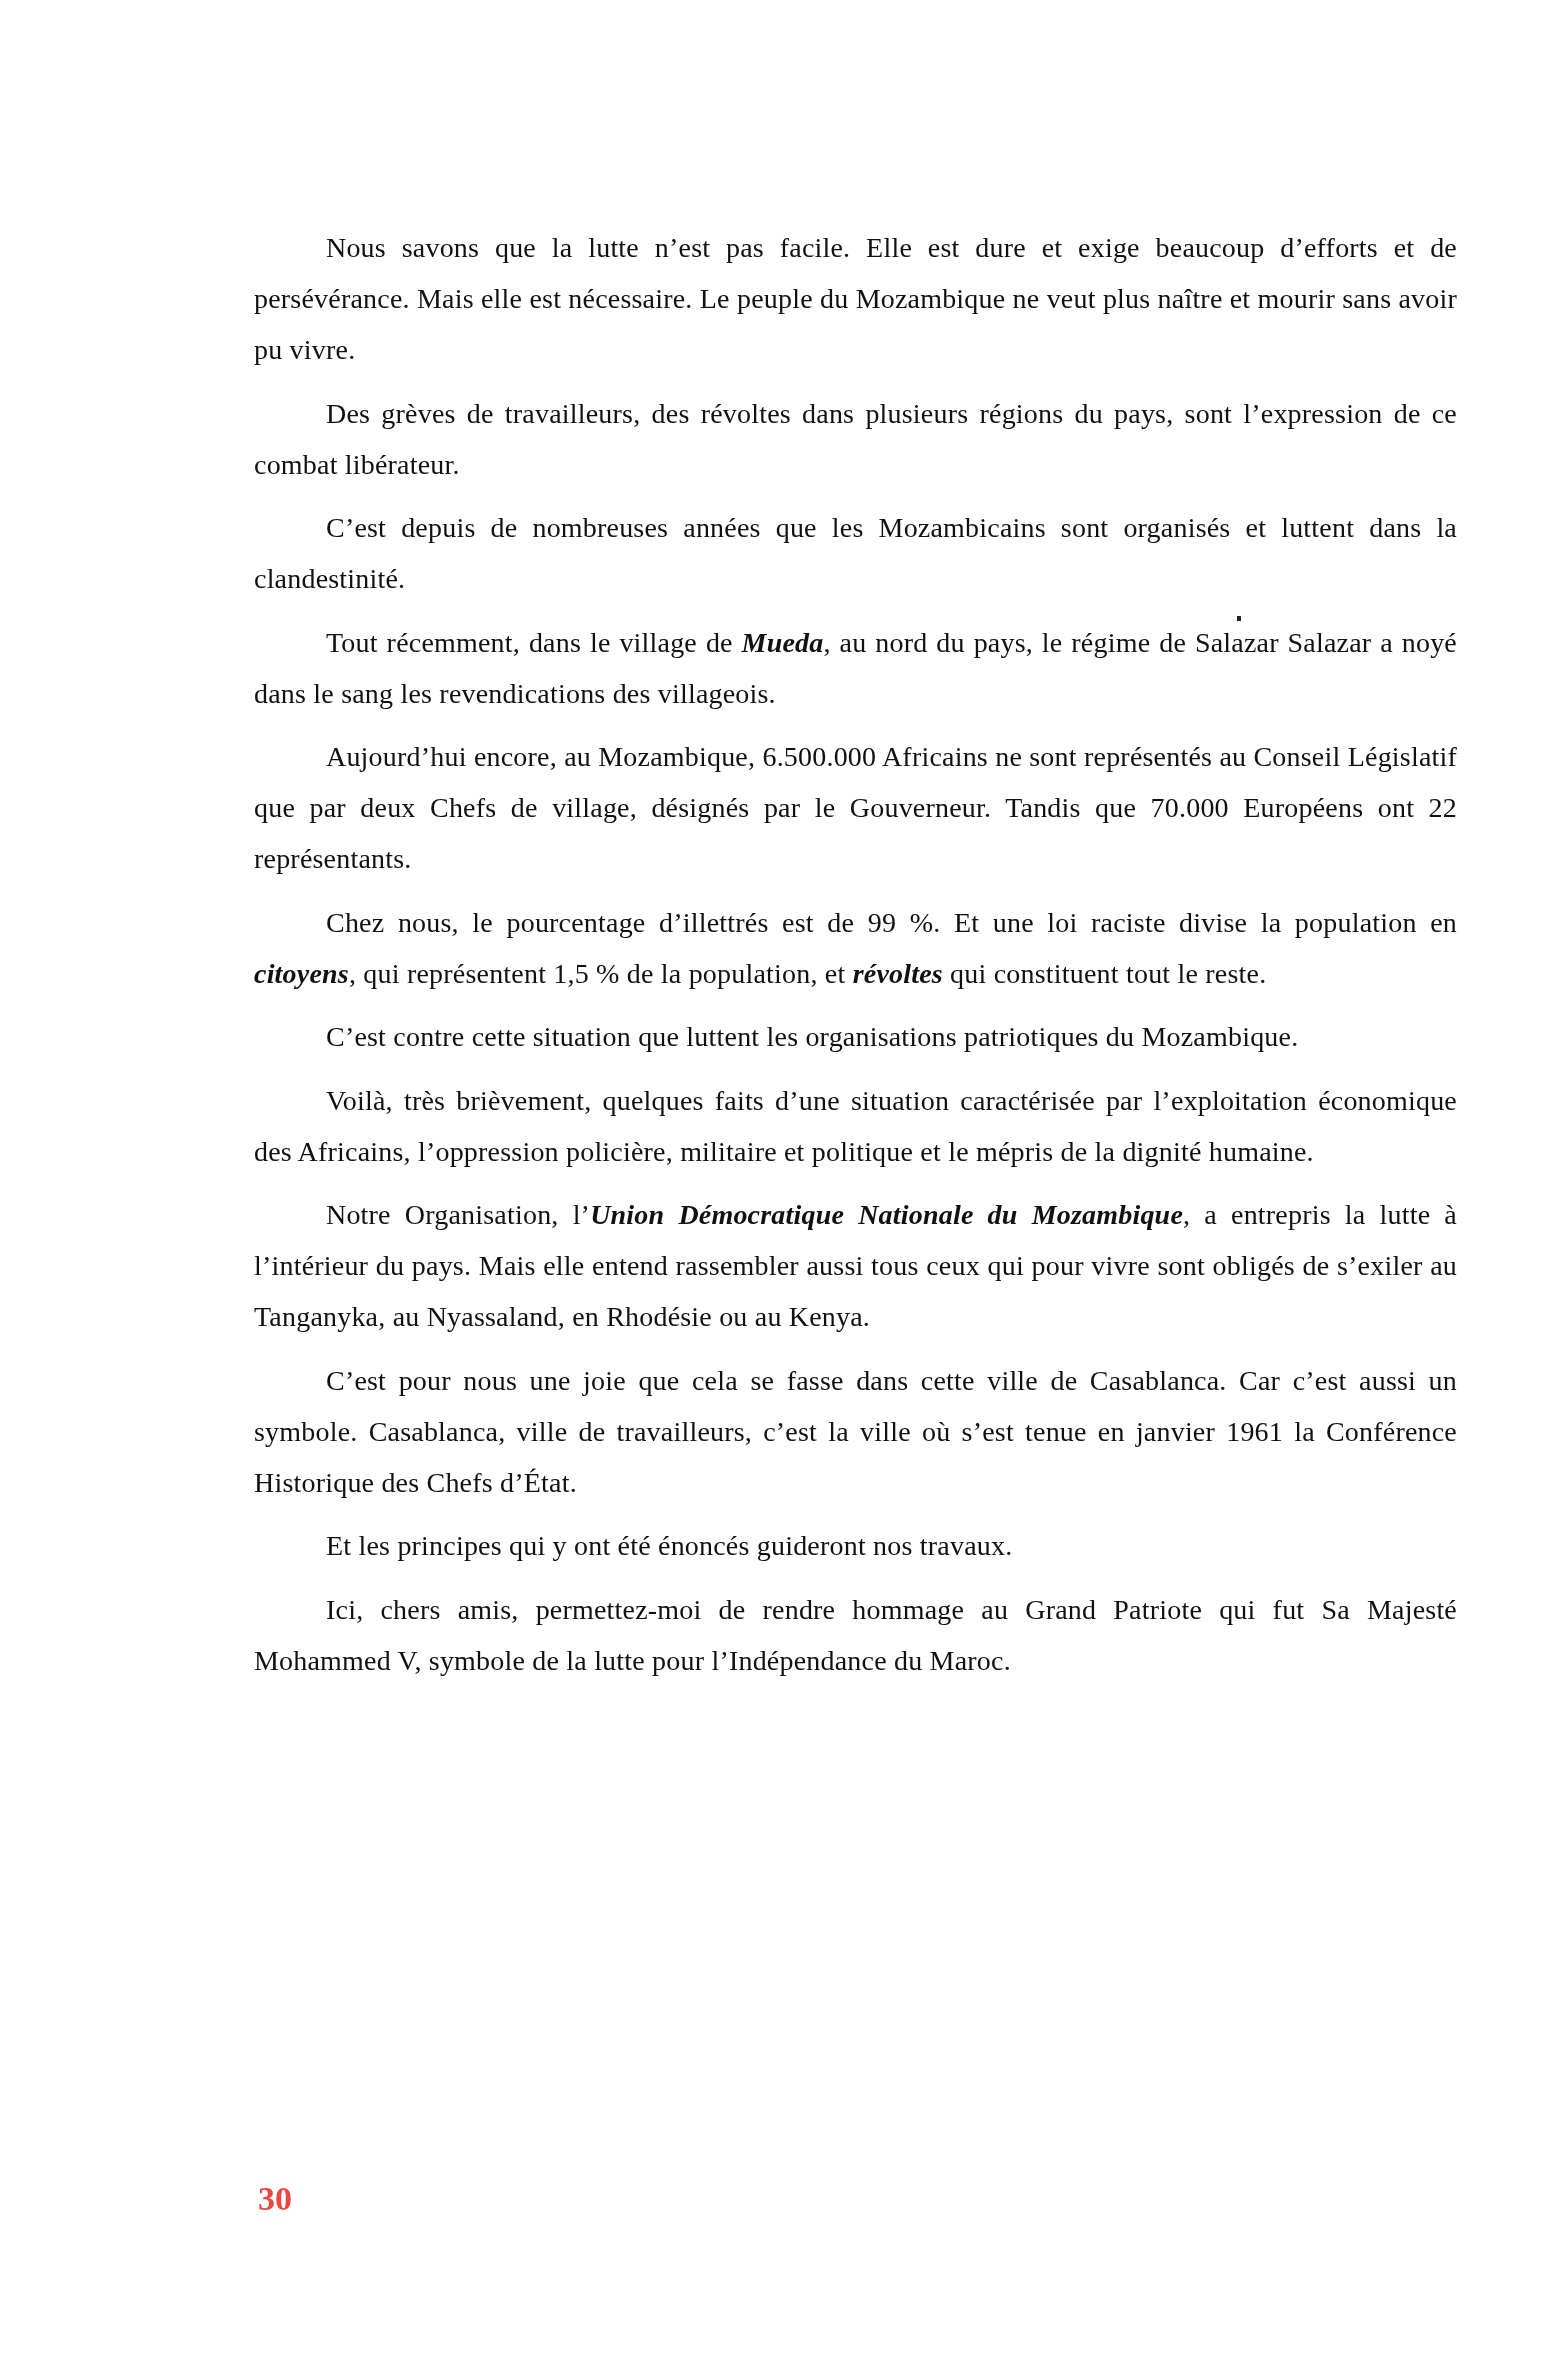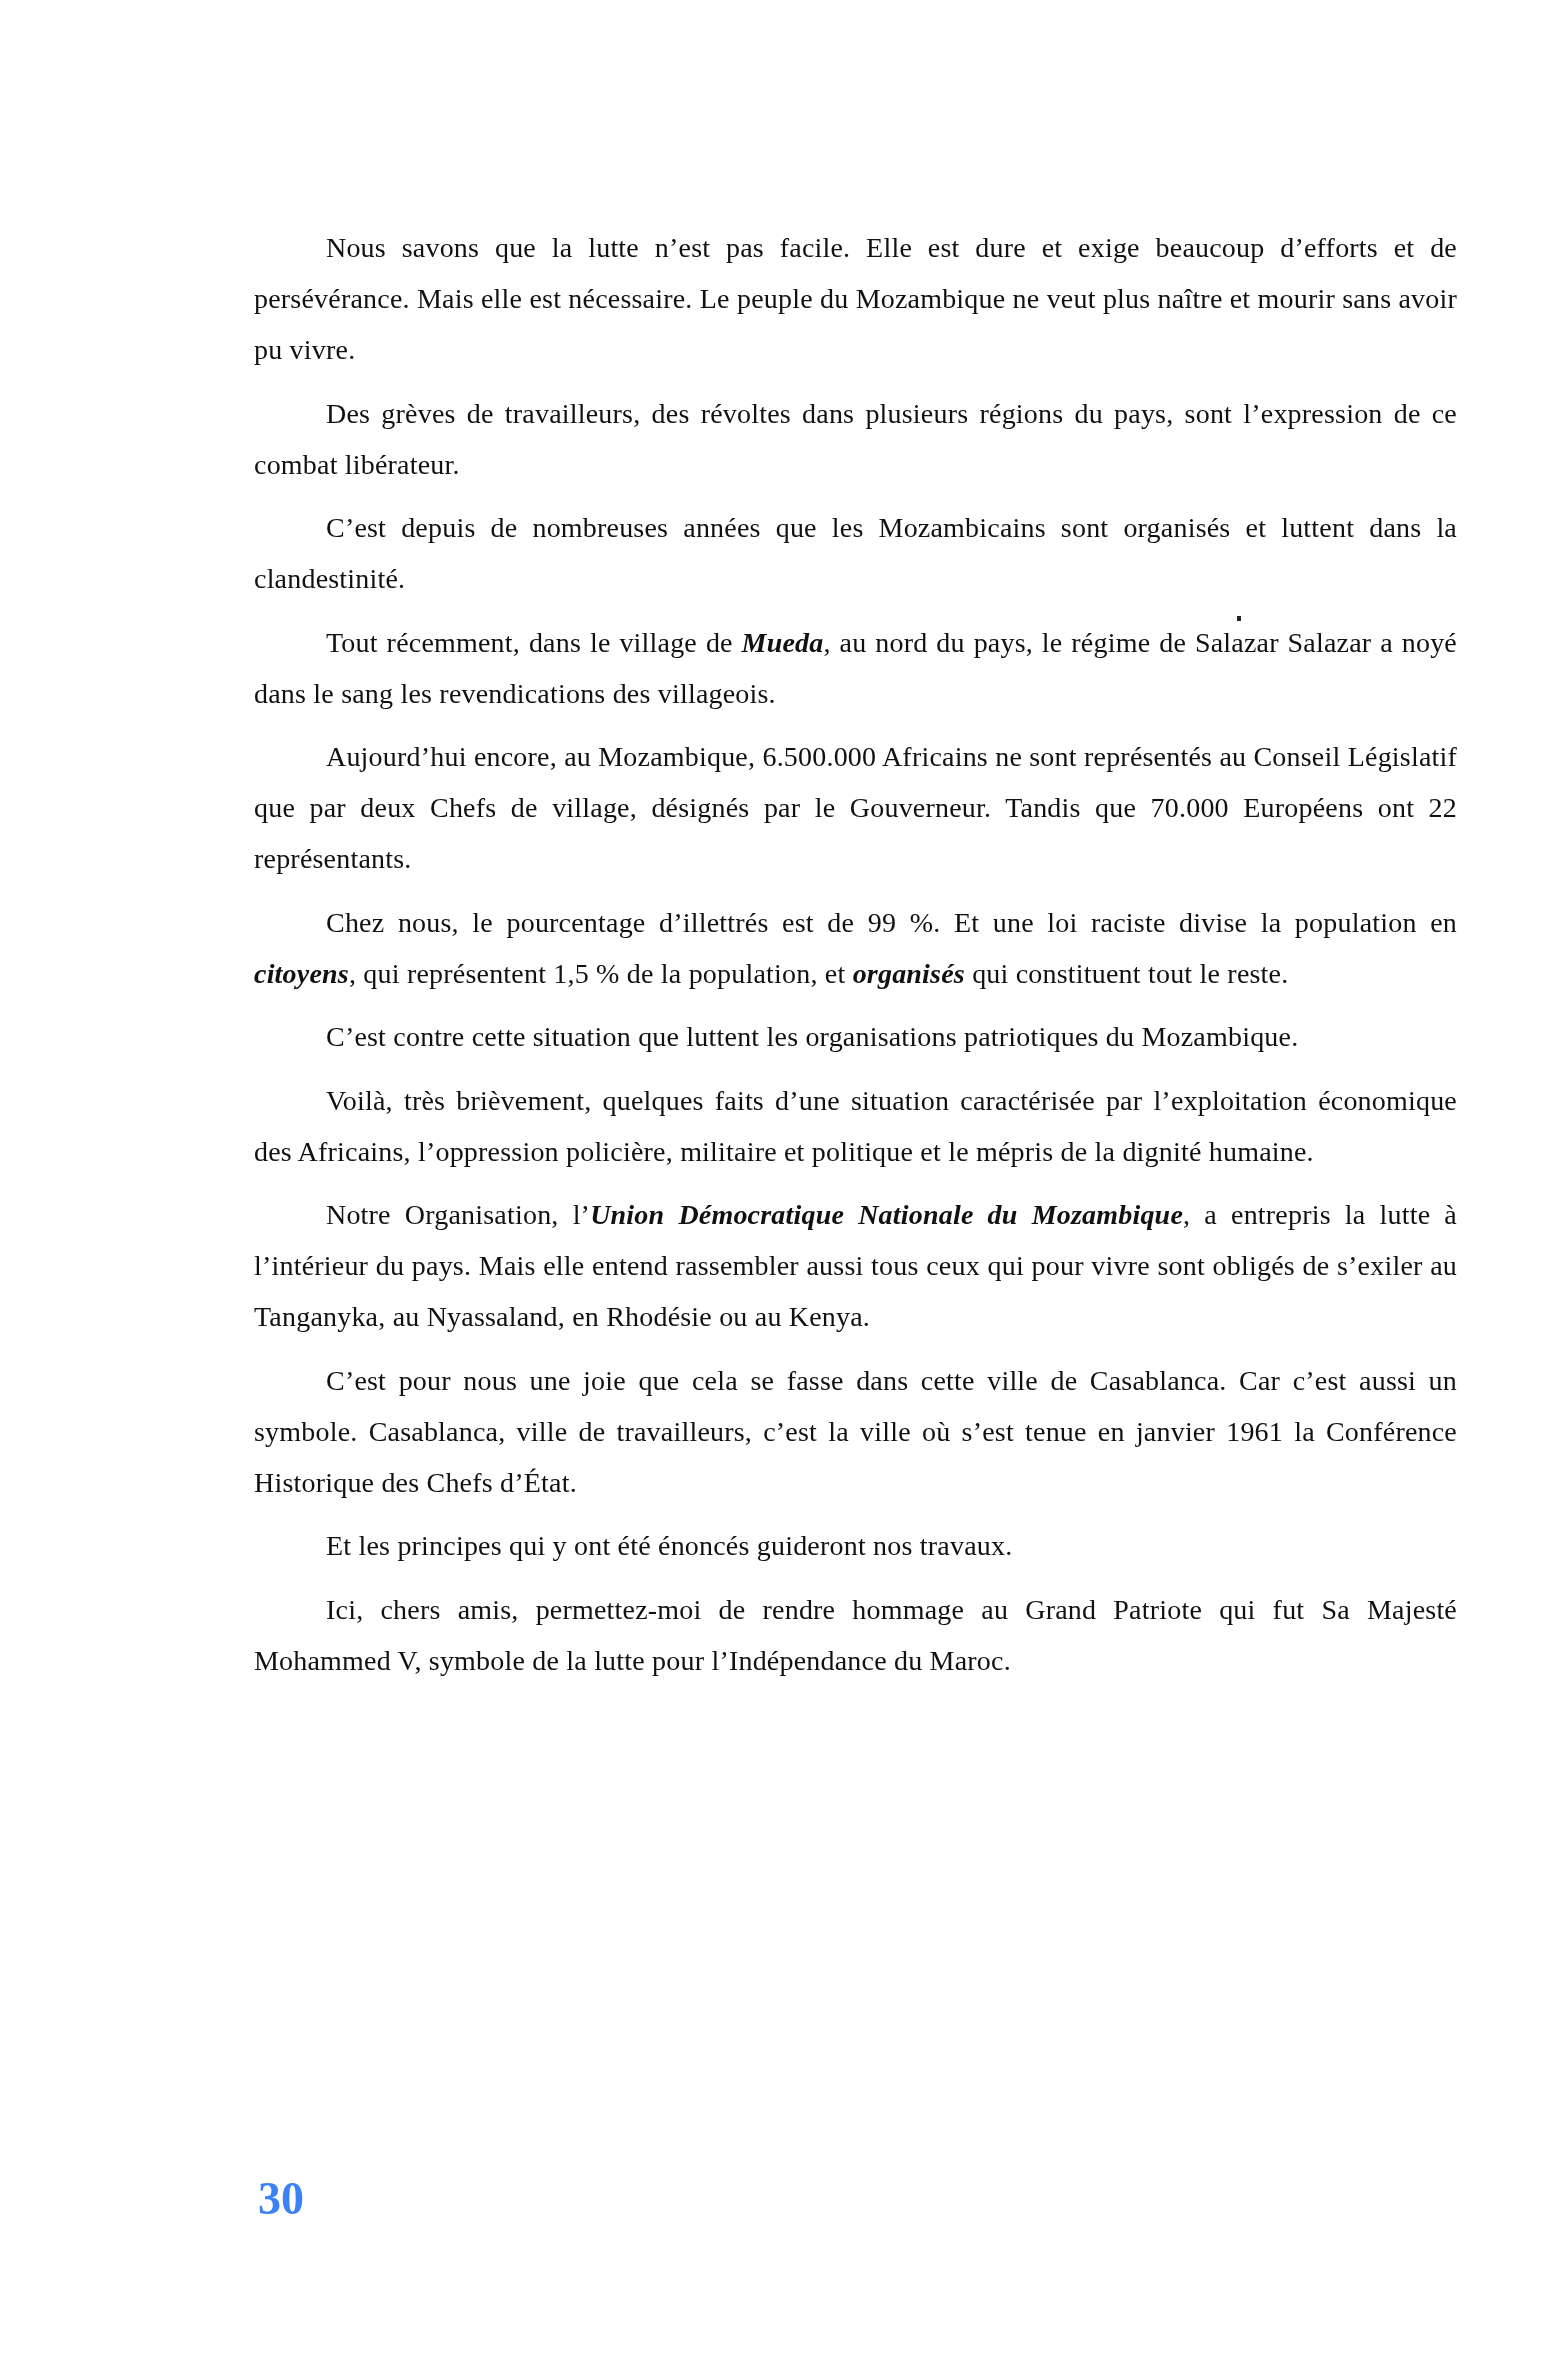--- a/index.html
+++ b/index.html
@@ -35,40 +35,40 @@
       width: 3.6px;
       height: 5.4px;
       background: #222;
     }
     .page-number {
       position: absolute;
       left: 258px;
       top: 2181px;
       font-family: "Liberation Serif", "DejaVu Serif", serif;
       font-weight: bold;
-      font-size: 46px;
+      font-size: 34px;
       line-height: 36px;
-      color: #3b82f6;
+      color: #ef4444;
     }
   </style>
 </head>
 <body>
 
 <div class="page">
   <p class="para"><span>Nous savons que la lutte n’est pas facile. Elle est dure et exige beaucoup d’efforts et de persévérance. Mais elle est nécessaire. Le peuple du Mozambique ne veut plus naître et mourir sans avoir pu vivre.</span></p>
 
   <p class="para"><span>Des grèves de travailleurs, des révoltes dans plusieurs régions du pays, sont l’expression de ce combat libérateur.</span></p>
 
   <p class="para"><span>C’est depuis de nombreuses années que les Mozambicains sont organisés et luttent dans la clandestinité.</span></p>
 
   <p class="para"><span>Tout récemment, dans le village de </span><i>Mueda</i><span>, au nord du pays, le régime de Salazar Salazar a noyé dans le sang les revendications des villageois.</span></p>
 
   <p class="para"><span>Aujourd’hui encore, au Mozambique, 6.500.000 Africains ne sont représentés au Conseil Législatif que par deux Chefs de village, désignés par le Gouverneur. Tandis que 70.000 Européens ont 22 représentants.</span></p>
 
-  <p class="para"><span>Chez nous, le pourcentage d’illettrés est de 99 %. Et une loi raciste divise la population en </span><i>citoyens</i><span>, qui représentent 1,5 % de la population, et </span><i>organisés</i><span> qui constituent tout le reste.</span></p>
+  <p class="para"><span>Chez nous, le pourcentage d’illettrés est de 99 %. Et une loi raciste divise la population en </span><i>citoyens</i><span>, qui représentent 1,5 % de la population, et </span><i>révoltes</i><span> qui constituent tout le reste.</span></p>
 
   <p class="para"><span>C’est contre cette situation que luttent les organisations patriotiques du Mozambique.</span></p>
 
   <p class="para"><span>Voilà, très brièvement, quelques faits d’une situation caractérisée par l’exploitation économique des Africains, l’oppression policière, militaire et politique et le mépris de la dignité humaine.</span></p>
 
   <p class="para"><span>Notre Organisation, l’</span><i>Union Démocratique Nationale du Mozambique</i><span>, a entrepris la lutte à l’intérieur du pays. Mais elle entend rassembler aussi tous ceux qui pour vivre sont obligés de s’exiler au Tanganyka, au Nyassaland, en Rhodésie ou au Kenya.</span></p>
 
 
   <p class="para"><span>C’est pour nous une joie que cela se fasse dans cette ville de Casablanca. Car c’est aussi un symbole. Casablanca, ville de travailleurs, c’est la ville où s’est tenue en janvier 1961 la Conférence Historique des Chefs d’État.</span></p>
 

